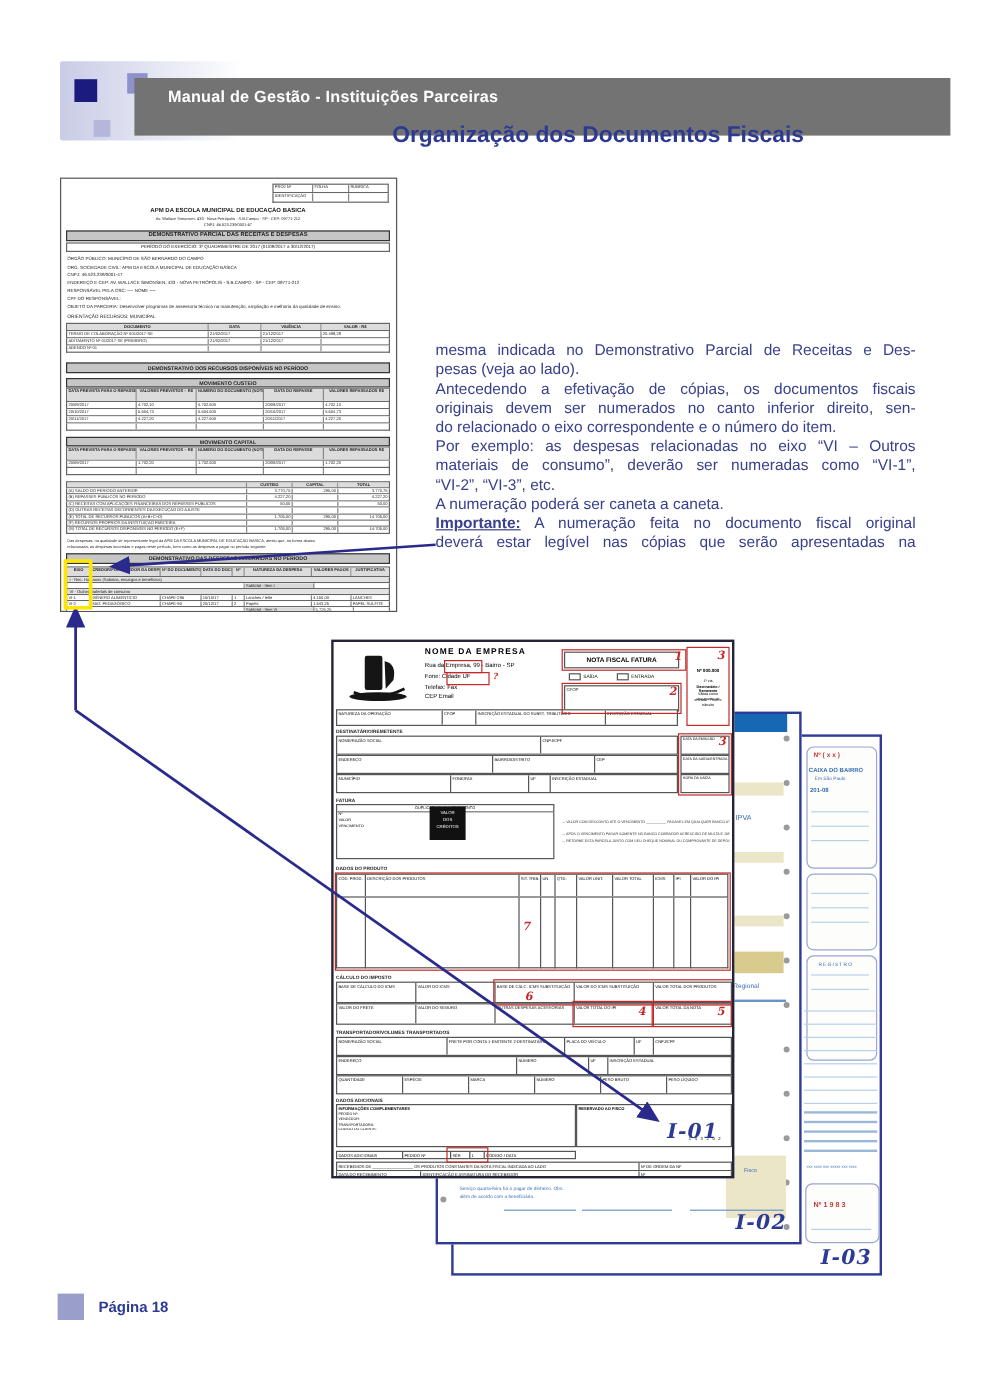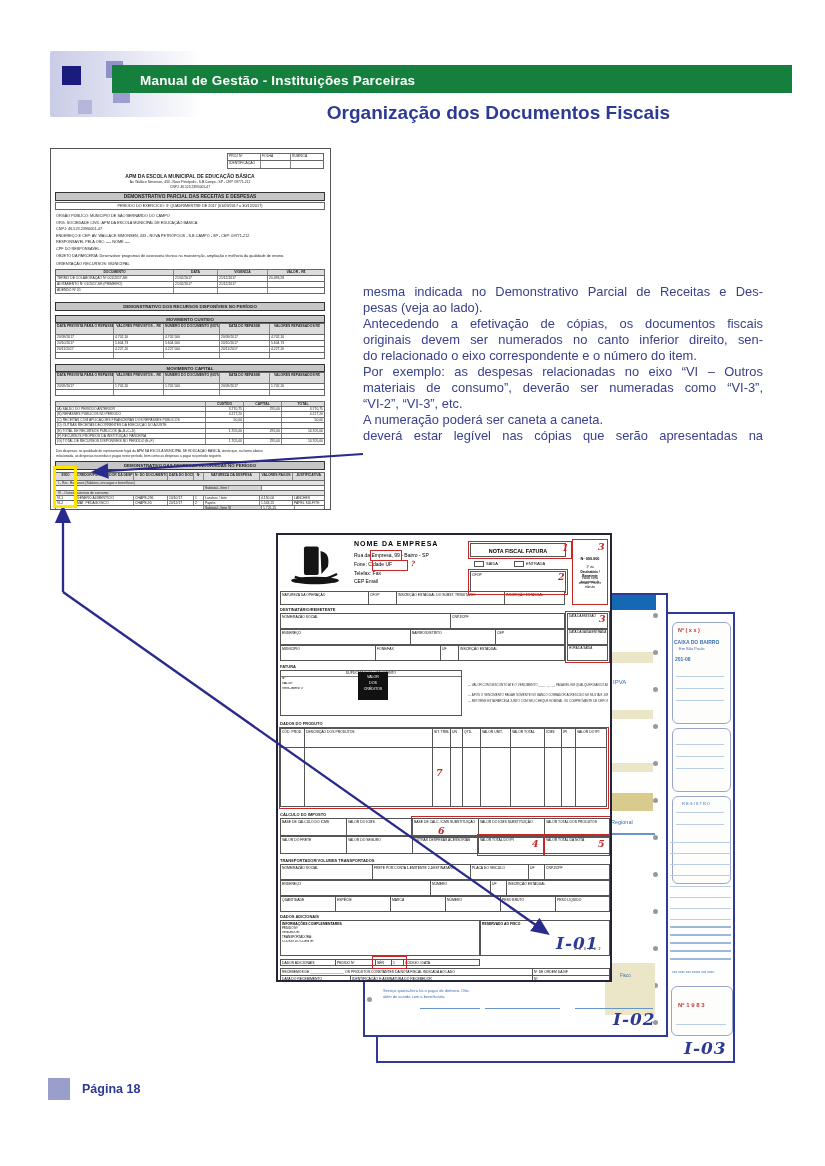--- a/index.html
+++ b/index.html
@@ -3,21 +3,21 @@
 <meta charset="utf-8">
 <style>
   html,body{margin:0;padding:0;background:#fff;}
   #page{position:relative;width:825px;height:1166px;background:#fff;overflow:hidden;
         font-family:"Liberation Sans",sans-serif;}
   .abs{position:absolute;box-sizing:border-box;}
   
   .deco-bg{left:50px;top:51px;width:153px;height:66px;border-radius:2px;
     background:linear-gradient(90deg,#c9cce6 0%,#e6e8f4 55%,#ffffff 100%);}
   .sq{position:absolute;box-sizing:border-box;}
-  .navbar{left:112px;top:65px;width:680px;height:28px;background:#15803d;}
+  .navbar{left:112px;top:65px;width:680px;height:48px;background:#737373;}
   .navbar span{display:block;padding-left:28px;line-height:32px;color:#fff;
     font-weight:bold;font-size:13.5px;letter-spacing:.2px;}
   .pagetitle{left:250px;top:102px;width:420px;text-align:right;color:#2d3a94;
     font-weight:bold;font-size:19px;}
   
   .article{left:363px;top:284px;width:400px;color:#39418c;font-size:12.9px;line-height:15.95px;}
   .article .line{text-align:justify;text-align-last:left;white-space:normal;}
   .article .line.jl{text-align-last:justify;}
   .imp{font-weight:bold;text-decoration:underline;}
   
@@ -301,23 +301,24 @@
 
   <div class="abs yellowbox"></div>
 
   <div class="abs article" id="article-lines">
       <div class="line jl">mesma indicada no Demonstrativo Parcial de Receitas e Des-</div>
       <div class="line">pesas (veja ao lado).</div>
       <div class="line jl">Antecedendo a efetivação de cópias, os documentos fiscais</div>
       <div class="line jl">originais devem ser numerados no canto inferior direito, sen-</div>
       <div class="line">do relacionado o eixo correspondente e o número do item.</div>
       <div class="line jl">Por exemplo: as despesas relacionadas no eixo “VI – Outros</div>
-      <div class="line jl">materiais de consumo”, deverão ser numeradas como “VI-3”,</div>
+      <div class="line jl">materiais de consumo”, deverão ser numeradas como “VI-1”,</div>
       <div class="line">“VI-2”, “VI-3”, etc.</div>
       <div class="line">A numeração poderá ser caneta a caneta.</div>
+      <div class="line jl"><span class="imp">Importante:</span>  A numeração feita no documento fiscal original</div>
       <div class="line jl">deverá estar legível nas cópias que serão apresentadas na</div>
     </div>
 
   <div class="abs docpage" id="i03">
     <div class="rbox" style="left:294px;top:8px;width:57px;height:100px"></div>
     <div class="redtiny" style="left:300px;top:13px;font-size:5.5px">Nº   ( x x )</div>
     <div class="bluetiny" style="left:296px;top:25px;font-size:5px;font-weight:bold">CAIXA DO BAIRRO</div>
     <div class="bluetiny" style="left:301px;top:32px;font-size:4px">Em  São  Paulo</div>
     <div class="bluetiny" style="left:297px;top:42px;font-size:5px;font-weight:bold">201-08</div>
     <div class="rule" style="left:298px;top:62px;width:48px"></div>

